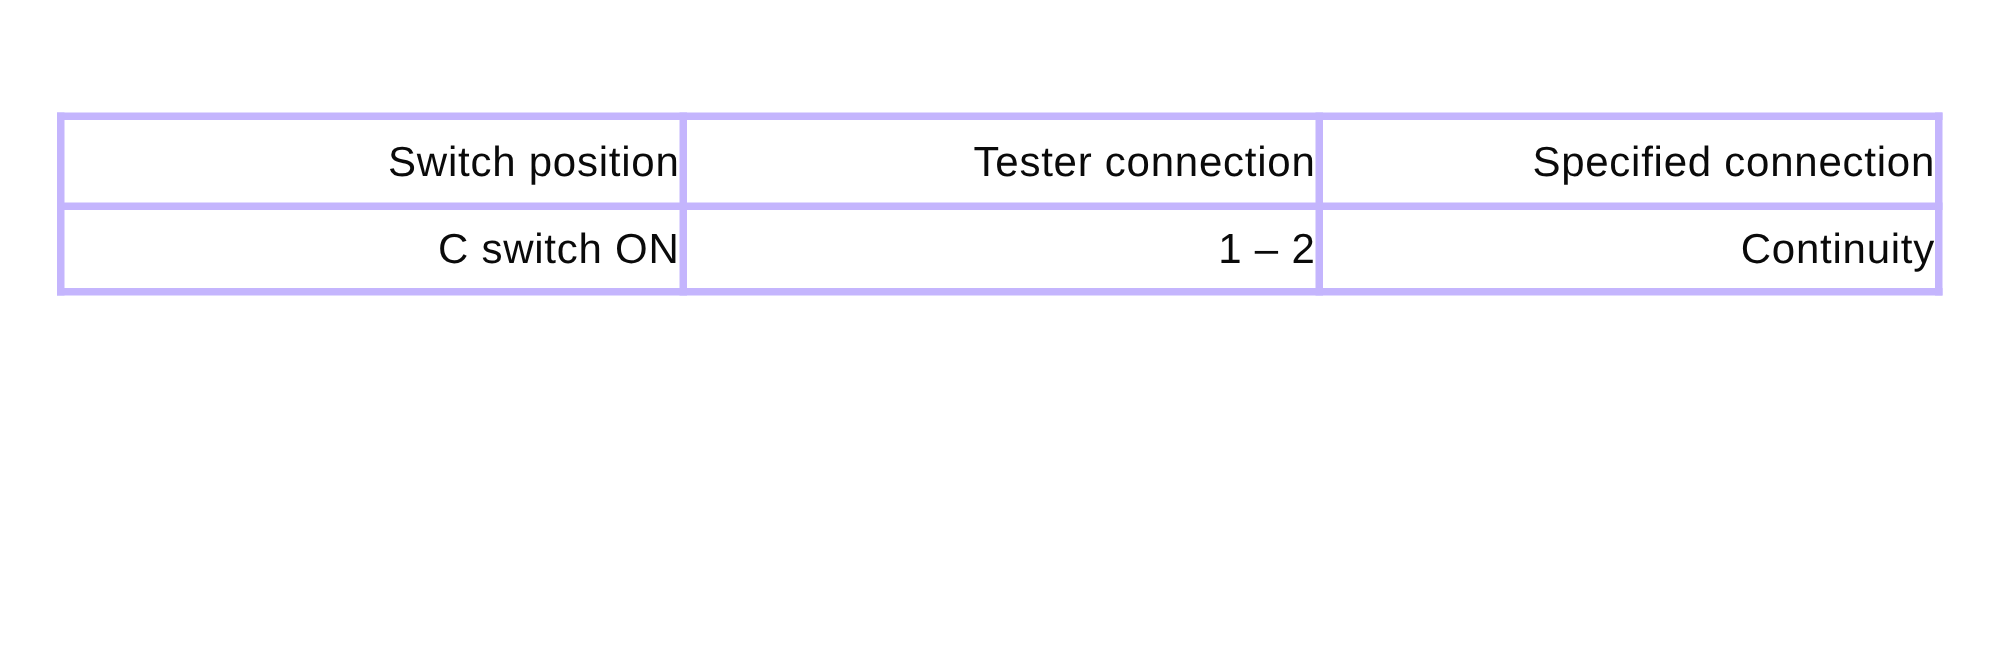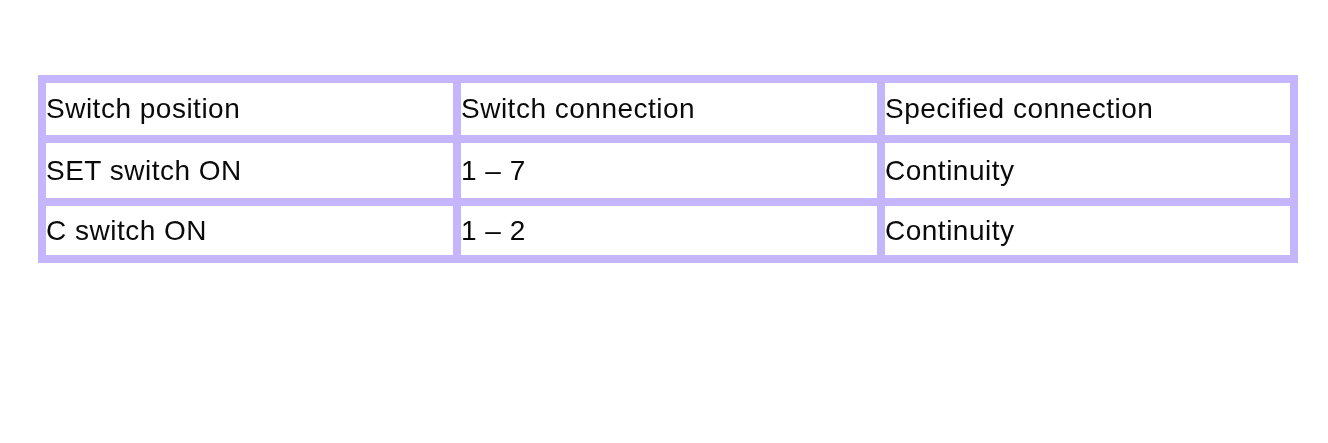--- a/index.html
+++ b/index.html
@@ -20,25 +20,25 @@
   table.spec-table {
     position: absolute;
     left: 38px;
     top: 75px;
     width: 1252px;
     border-collapse: collapse;
     table-layout: fixed;
     border: 5px solid #000000;
   }
   table.spec-table td, table.spec-table th {
-    border: 8px solid #c4b5fd;
+    border: 5px solid #c4b5fd;
     font-size: 28px;
     font-weight: 400;
     letter-spacing: 0.5px;
-    text-align: left;
+    text-align: right;
     vertical-align: middle;
     padding: 0;
     background: #ffffff;
     color: #0a0a0a;
   }
   table.spec-table th { font-weight: 400; }
   tr.header-row    { height: 60px; }
   tr.data-row-0    { height: 63px; }
   tr.data-row-1    { height: 64px; }
   tr.data-row-2    { height: 57px; }
@@ -63,30 +63,25 @@
 
   <table class="spec-table">
     <colgroup>
       <col style="width:415px">
       <col style="width:424px">
       <col style="width:413px">
     </colgroup>
     <thead>
       <tr class="header-row">
         <th>Switch position</th>
-        <th>Switch connection</th>
+        <th>Tester connection</th>
         <th>Specified connection</th>
       </tr>
     </thead>
     <tbody>
-      <tr class="data-row-0">
-        <td>SET switch ON</td>
-        <td>1 – 7</td>
-        <td class="cond-cell">Continuity</td>
-      </tr>
       <tr class="data-row-2">
         <td>C switch ON</td>
         <td>1 – 2</td>
         <td class="cond-cell">Continuity</td>
       </tr>
     </tbody>
   </table>
 
 
 </div>

